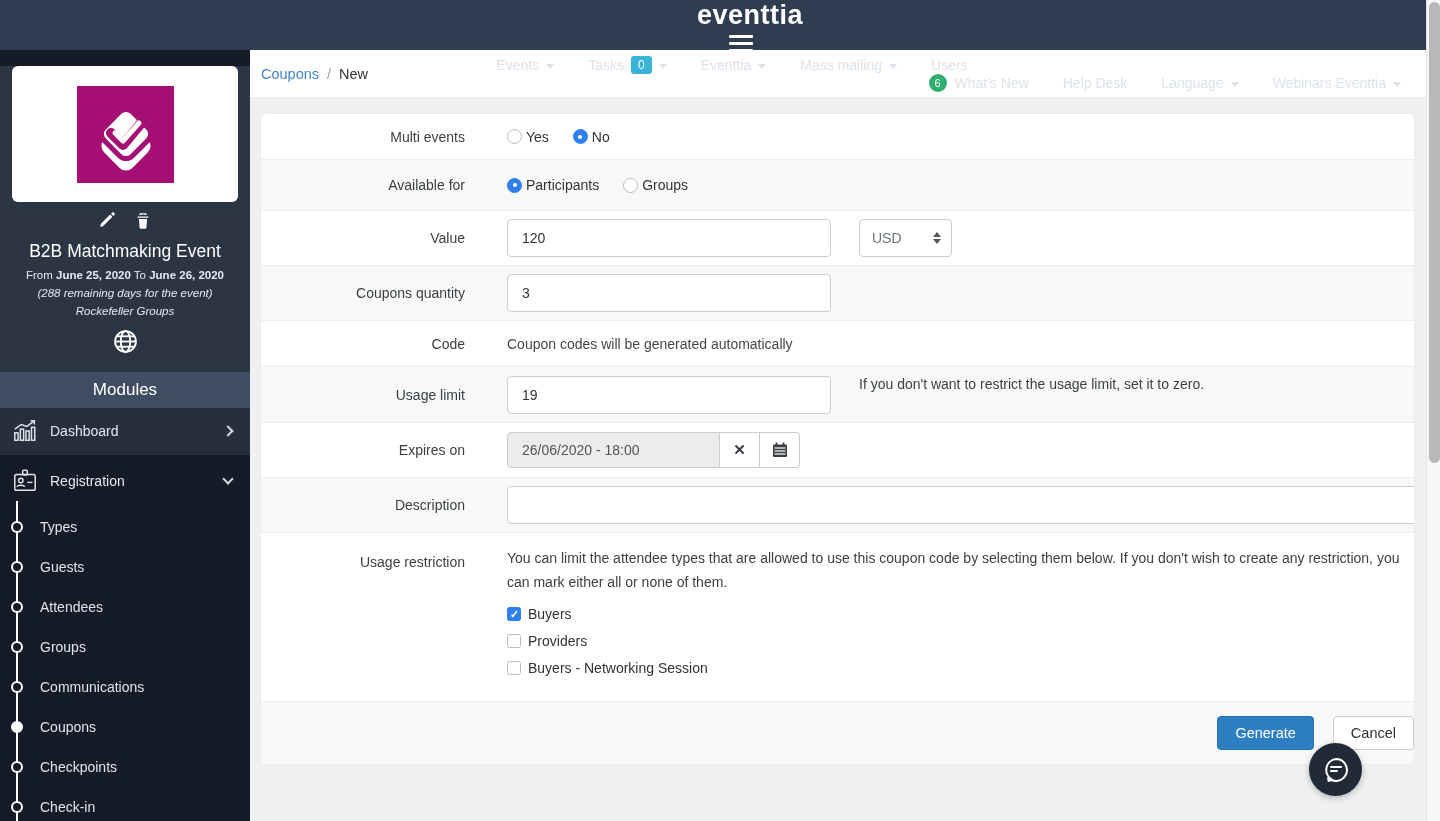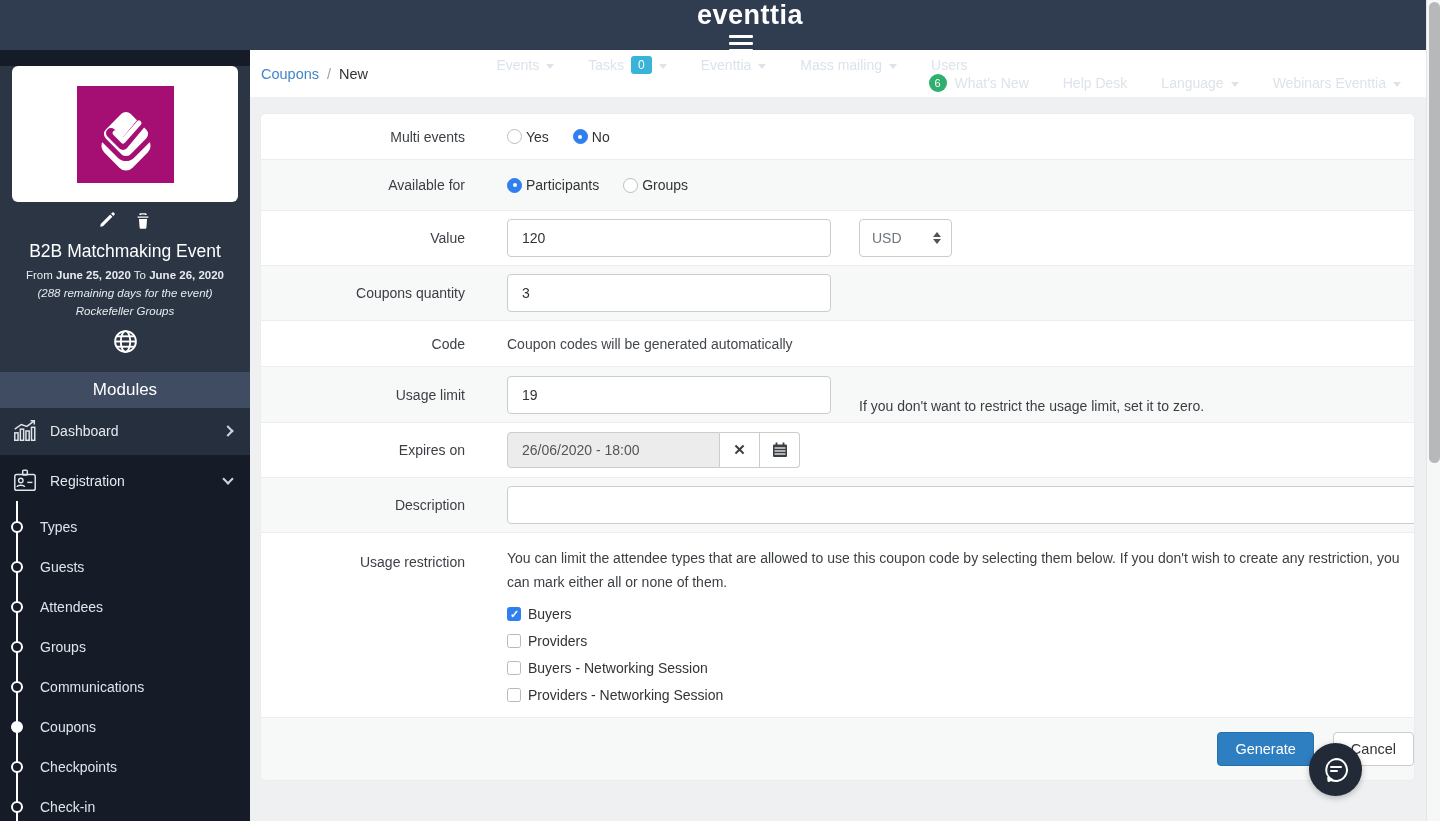--- a/index.html
+++ b/index.html
@@ -47,21 +47,21 @@
   .main { position:absolute; top:50px; left:250px; width:1176px; height:771px; background:#eef0f1; }
   .breadcrumb-bar { background:#fff; height:48px; display:flex; align-items:center; padding-left:11px; font-size:14.5px; border-bottom:1px solid #f0f0f0; }
   .crumb-link { color:#4384c8; cursor:pointer; }
   .crumb-sep { color:#9aa3ab; margin:0 8px; }
   .crumb-current { color:#333; }
 
   .panel { margin:15px 0 0 10px; width:1155px; background:#fff; border:1px solid #ececec; border-radius:6px; overflow:hidden; }
   .frow { display:flex; align-items:center; border-bottom:1px solid #eceeee; background:#fff; }
   .frow.alt { background:#f7f8f8; }
   .flabel { flex:0 0 204px; text-align:right; padding-right:0; font-size:14px; color:#3b3f44; }
-  .fctrl { flex:1; padding:12px 12px 12px 42px; display:flex; align-items:flex-end; }
+  .fctrl { flex:1; padding:12px 12px 12px 42px; display:flex; align-items:flex-start; }
   .radio { display:flex; align-items:center; margin-right:24px; font-size:14px; color:#333; cursor:pointer; }
   .rdot { width:15px; height:15px; border-radius:50%; border:1px solid #b9bec4; background:#fff; margin-right:4px; position:relative; }
   .radio.checked .rdot { background:#2f7ff0; border-color:#2f7ff0; }
   .radio.checked .rdot::after { content:""; position:absolute; left:4.5px; top:4.5px; width:4px; height:4px; border-radius:50%; background:#fff; }
   input.text { height:38px; border:1px solid #ccc; border-radius:4px; font-size:14px; color:#333; padding:0 14px; font-family:"Liberation Sans", sans-serif; background:#fff; }
   .w-med { width:324px; }
   .value-filled { background:#e8f0fe; border-color:#bcd; }
   .select { width:93px; height:38px; border:1px solid #ccc; border-radius:4px; margin-left:28px; display:flex; align-items:center; padding:0 12px; font-size:14px; color:#6d757d; position:relative; cursor:pointer; background:#fff; }
   .spinner { position:absolute; right:10px; display:flex; flex-direction:column; gap:2px; }
   .spin-up { width:0; height:0; border-left:4px solid transparent; border-right:4px solid transparent; border-bottom:5px solid #555; }
@@ -358,24 +358,20 @@
             <span>Buyers</span>
           </label>
         <label class="check-item">
             <span class="cbox"></span>
             <span>Providers</span>
           </label>
         <label class="check-item">
             <span class="cbox"></span>
             <span>Buyers - Networking Session</span>
           </label>
-        <label class="check-item">
-            <span class="cbox"></span>
-            <span>Providers - Networking Session</span>
-          </label>
       </div>
     </div>
 
     <div class="actions-row">
       <button class="btn btn-primary">Generate</button>
       <button class="btn btn-default">Cancel</button>
     </div>
   </div>
 </div>
 

